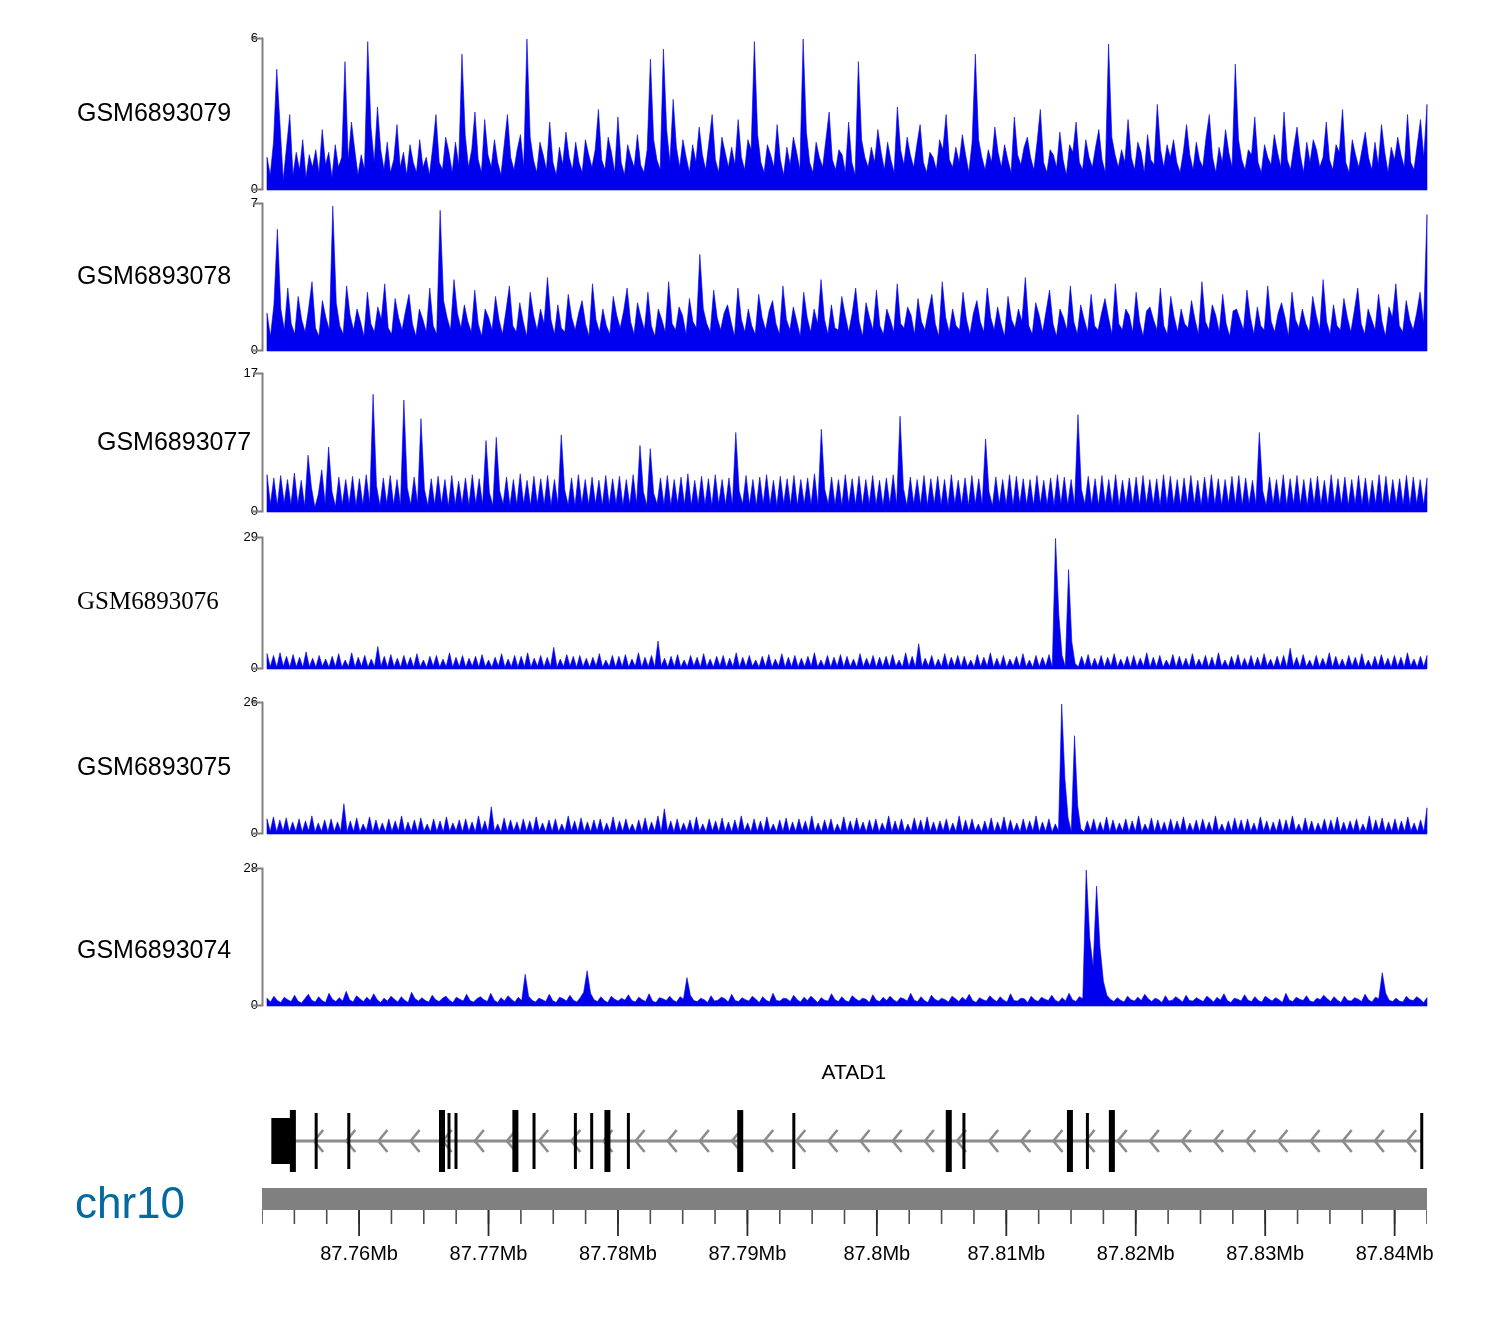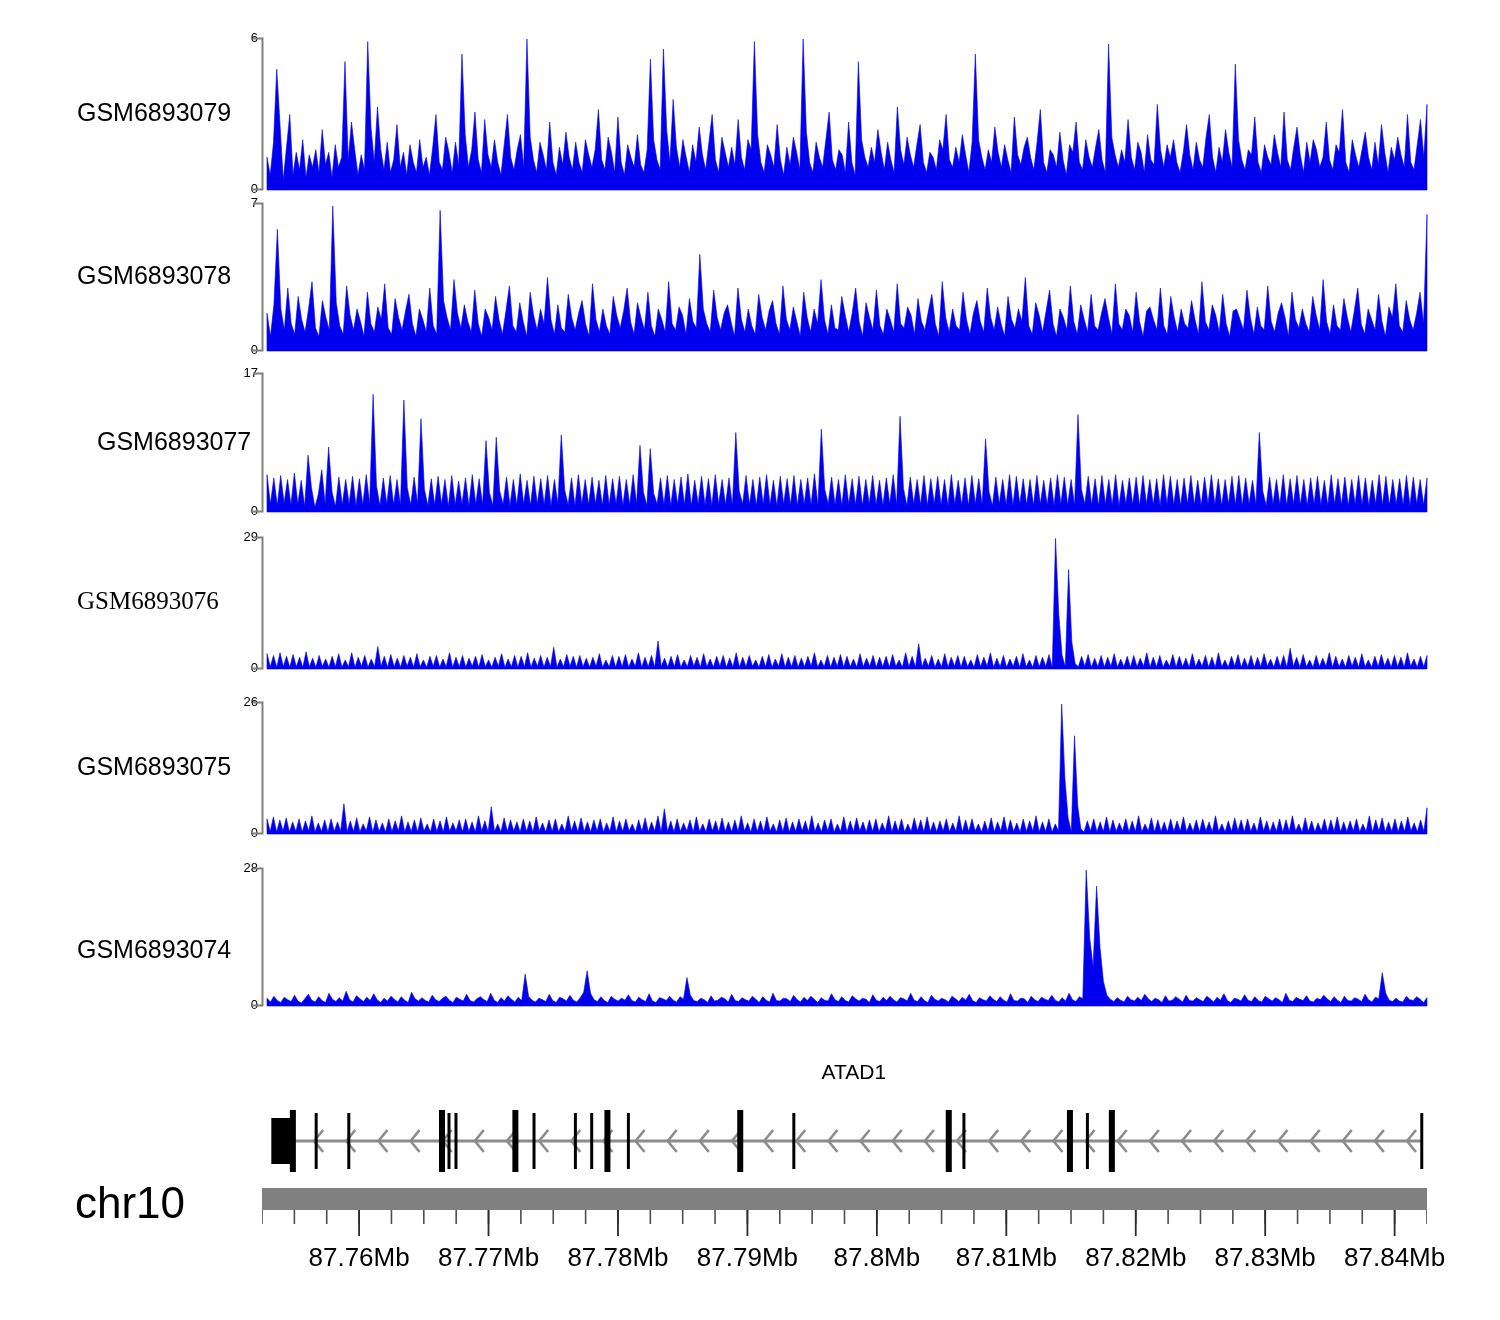--- a/index.html
+++ b/index.html
@@ -60,31 +60,31 @@
     position: absolute;
     font-size: 21px;
     color: #000000;
     white-space: nowrap;
     text-align: center;
   }
   #chr-label {
     position: absolute;
     left: 75px;
     font-size: 44px;
-    color: #000000;
+    color: #0369a1;
     white-space: nowrap;
   }
   #axis-track {
     position: absolute;
     left: 262px;
     width: 1165px;
   }
   .tick-label {
     position: absolute;
-    font-size: 26px;
+    font-size: 20px;
     color: #000000;
     white-space: nowrap;
     text-align: center;
     transform: translateX(-50%);
   }
 </style>
 </head>
 <body>
 
 <div id="browser">

